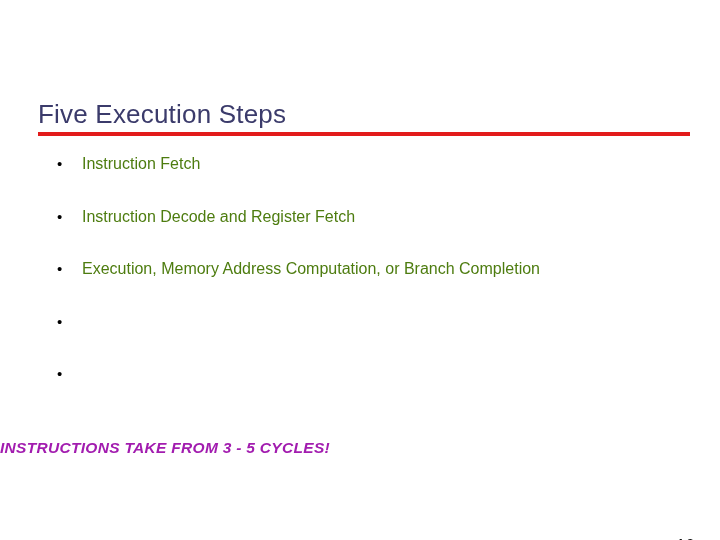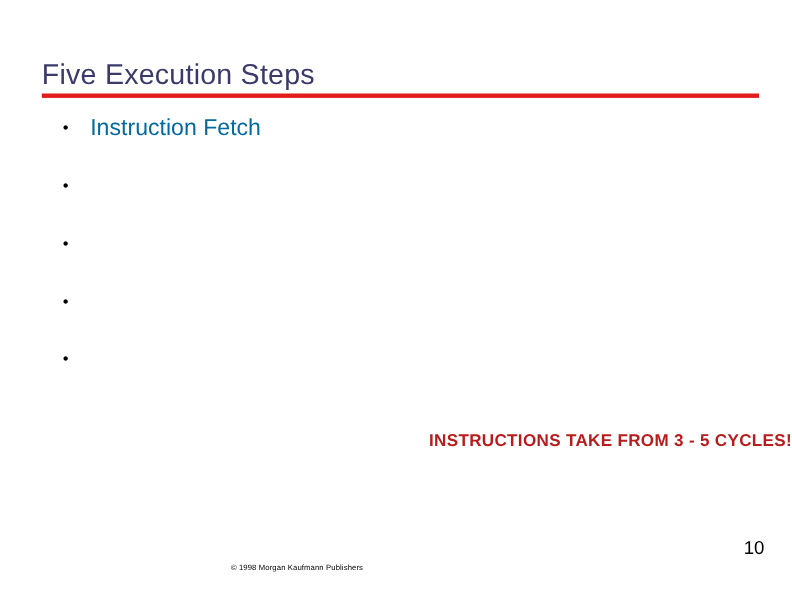--- a/index.html
+++ b/index.html
@@ -14,20 +14,21 @@
     overflow: hidden;
     position: relative;
   }
 
   .slide {
     position: absolute;
     inset: 0;
     width: 720px;
     height: 452px;
     background: #ffffff;
+    margin-top: 47px;
   }
 
   
   .slide-title {
     position: absolute;
     left: 38px;
     top: 52px;
     font-size: 26px;
     line-height: 30px;
     font-weight: 400;
@@ -65,36 +66,37 @@
     flex: 0 0 30px;
     font-size: 15px;
     line-height: 22px;
     color: #000000;
     text-align: left;
     padding-left: 5px;
     box-sizing: border-box;
   }
 
   .bullet-text {
-    font-size: 21px;
+    font-size: 16px;
     line-height: 22px;
-    color: #0369a1;
+    color: #4d7c0f;
     white-space: nowrap;
   }
 
   
   .emphasis {
     position: absolute;
     left: 0;
     right: 0;
     top: 392px;
-    text-align: right;
+    text-align: left;
     font-size: 15.5px;
     font-weight: bold;
-    color: #b91c1c;
+    font-style: italic;
+    color: #a21caf;
     letter-spacing: 0.3px;
   }
 
   
   .page-number {
     position: absolute;
     right: 25px;
     top: 492px;
     font-size: 17px;
     color: #000000;
@@ -125,24 +127,26 @@
 
   <div class="bullet-list">
 
     <div class="bullet-item">
       <span class="bullet-marker">•</span>
       <span class="bullet-text">Instruction Fetch</span>
     </div>
 
     <div class="bullet-item">
       <span class="bullet-marker">•</span>
+      <span class="bullet-text">Instruction Decode and Register Fetch</span>
     </div>
 
     <div class="bullet-item">
       <span class="bullet-marker">•</span>
+      <span class="bullet-text">Execution, Memory Address Computation, or Branch Completion</span>
     </div>
 
     <div class="bullet-item">
       <span class="bullet-marker">•</span>
     </div>
 
     <div class="bullet-item">
       <span class="bullet-marker">•</span>
     </div>
 

